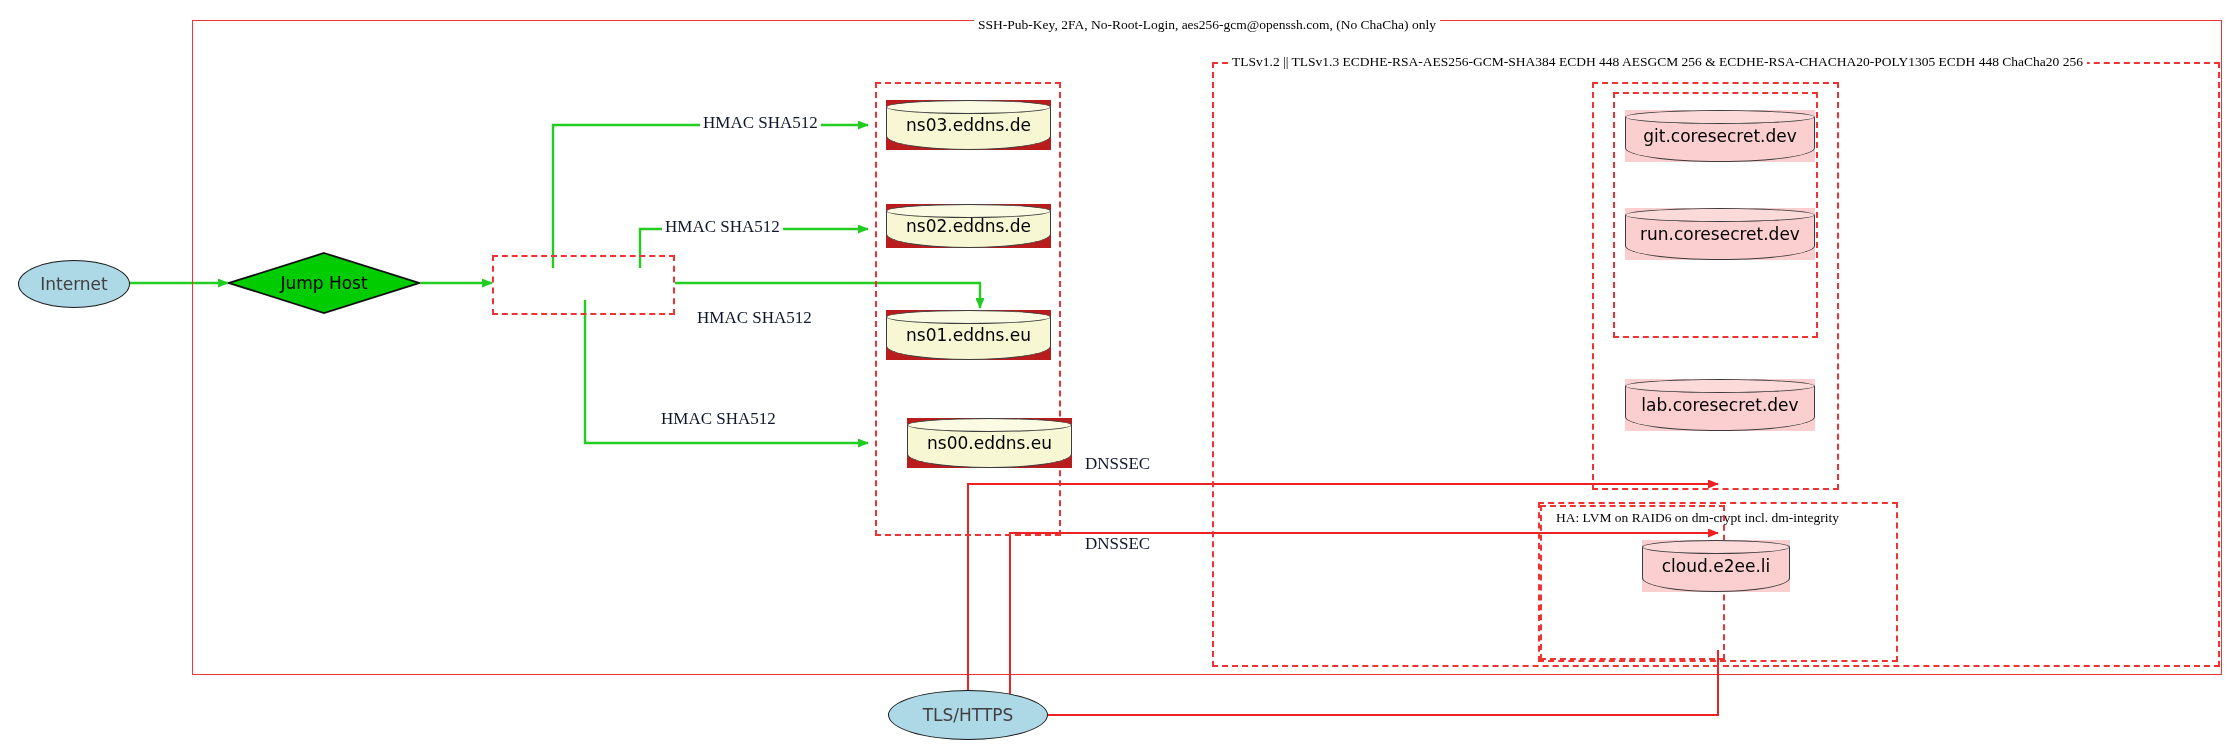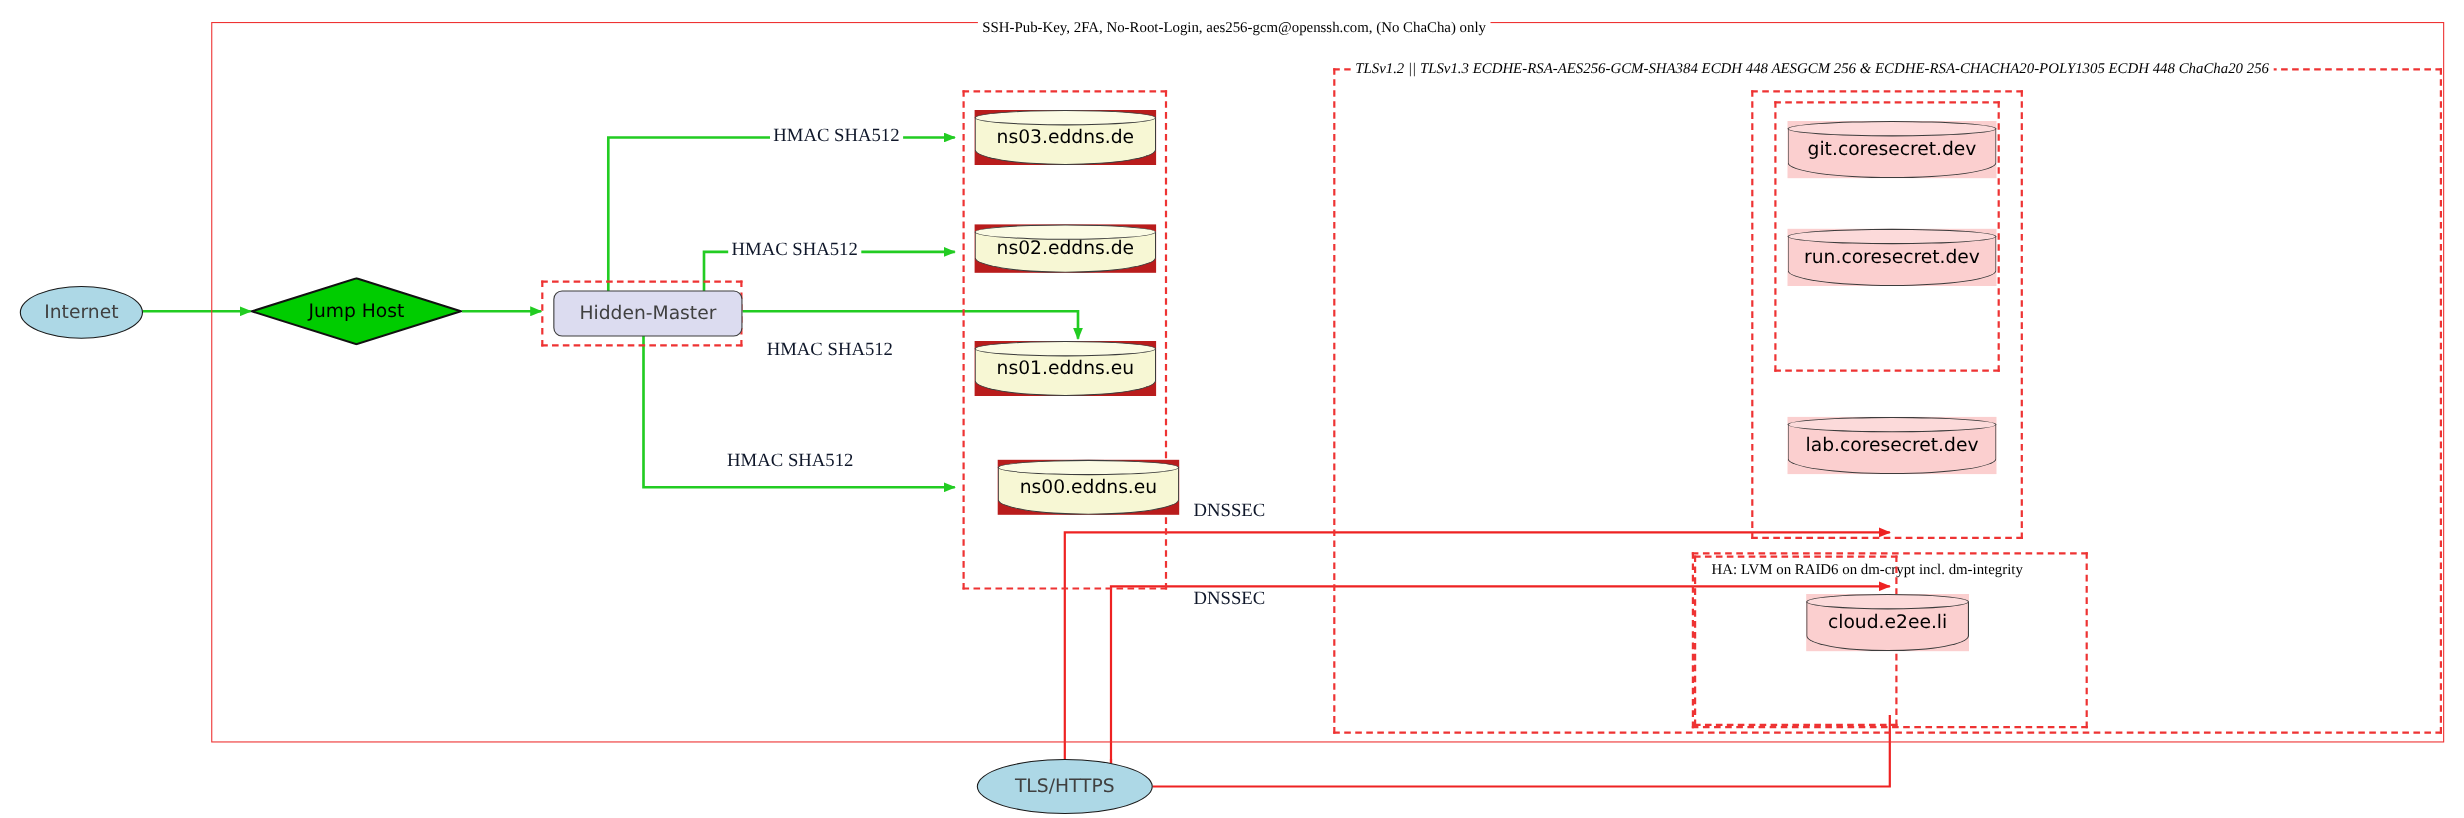--- a/index.html
+++ b/index.html
@@ -187,28 +187,28 @@
 
     <path d="M1010,700 L1010,533 L1718,533" stroke="#ee2222" stroke-width="2" fill="none" marker-end="url(#arrow-red)"></path>
 
     <path d="M968,630 L968,690" stroke="#ee2222" stroke-width="2" fill="none"></path>
     <path d="M1010,700 L1010,690" stroke="#ee2222" stroke-width="2" fill="none"></path>
 
     <path d="M1048,715 L1718,715 L1718,650" stroke="#ee2222" stroke-width="2" fill="none"></path>
   </svg>
 
   <div class="cluster solid" style="left:192px; top:20px; width:2030px; height:655px;"></div>
-  <div class="cluster-label" style="left:889px; top:18px;font-family:Liberation Serif, serif;">SSH-Pub-Key, 2FA, No-Root-Login, aes256-gcm@openssh.com, (No ChaCha) only</div>
+  <div class="cluster-label" style="left:974px; top:18px;font-family:Liberation Serif, serif;">SSH-Pub-Key, 2FA, No-Root-Login, aes256-gcm@openssh.com, (No ChaCha) only</div>
 
   <div class="cluster" style="left:492px; top:255px; width:183px; height:60px;"></div>
 
   <div class="cluster" style="left:875px; top:82px; width:186px; height:454px;"></div>
 
   <div class="cluster" style="left:1212px; top:62px; width:1008px; height:605px;"></div>
-  <div class="cluster-label" style="left:1228px; top:55px;font-style:italic;">TLSv1.2 || TLSv1.3 ECDHE-RSA-AES256-GCM-SHA384 ECDH 448 AESGCM 256 &amp; ECDHE-RSA-CHACHA20-POLY1305 ECDH 448 ChaCha20 256</div>
+  <div class="cluster-label" style="left:1228px; top:55px;">TLSv1.2 || TLSv1.3 ECDHE-RSA-AES256-GCM-SHA384 ECDH 448 AESGCM 256 &amp; ECDHE-RSA-CHACHA20-POLY1305 ECDH 448 ChaCha20 256</div>
 
   <div class="cluster" style="left:1592px; top:82px; width:247px; height:408px;"></div>
 
   <div class="cluster" style="left:1613px; top:92px; width:205px; height:246px;"></div>
 
   <div class="cluster" style="left:1538px; top:502px; width:360px; height:160px;"></div>
   <div class="cluster-label" style="left:1552px; top:511px;">HA: LVM on RAID6 on dm-crypt incl. dm-integrity</div>
 
   <div class="cluster" style="left:1540px; top:505px; width:185px; height:155px;"></div>
 
@@ -216,23 +216,20 @@
     <span>Internet</span>
   </div>
 
   <div class="diamond-wrap" style="left:228px; top:252px; width:192px; height:62px;">
     <svg class="diamond-shape" viewBox="0 0 192 62" preserveAspectRatio="none">
       <polygon points="96,1 191,31 96,61 1,31" fill="#00cc00" stroke="#111111" stroke-width="1.8"></polygon>
     </svg>
     <div class="diamond-label">Jump Host</div>
   </div>
 
-  <div class="node rrect" style="left:503px; top:264px; width:172px; height:42px;">
-    <span>Hidden-Master</span>
-  </div>
 
   <div class="cyl cyl-yellow" style="left:886px; top:100px; width:165px; height:50px;">
     <div class="body"></div>
     <div class="top"></div>
     <div class="txt">ns03.eddns.de</div>
   </div>
 
   <div class="cyl cyl-yellow" style="left:886px; top:204px; width:165px; height:44px;">
     <div class="body"></div>
     <div class="top"></div>

